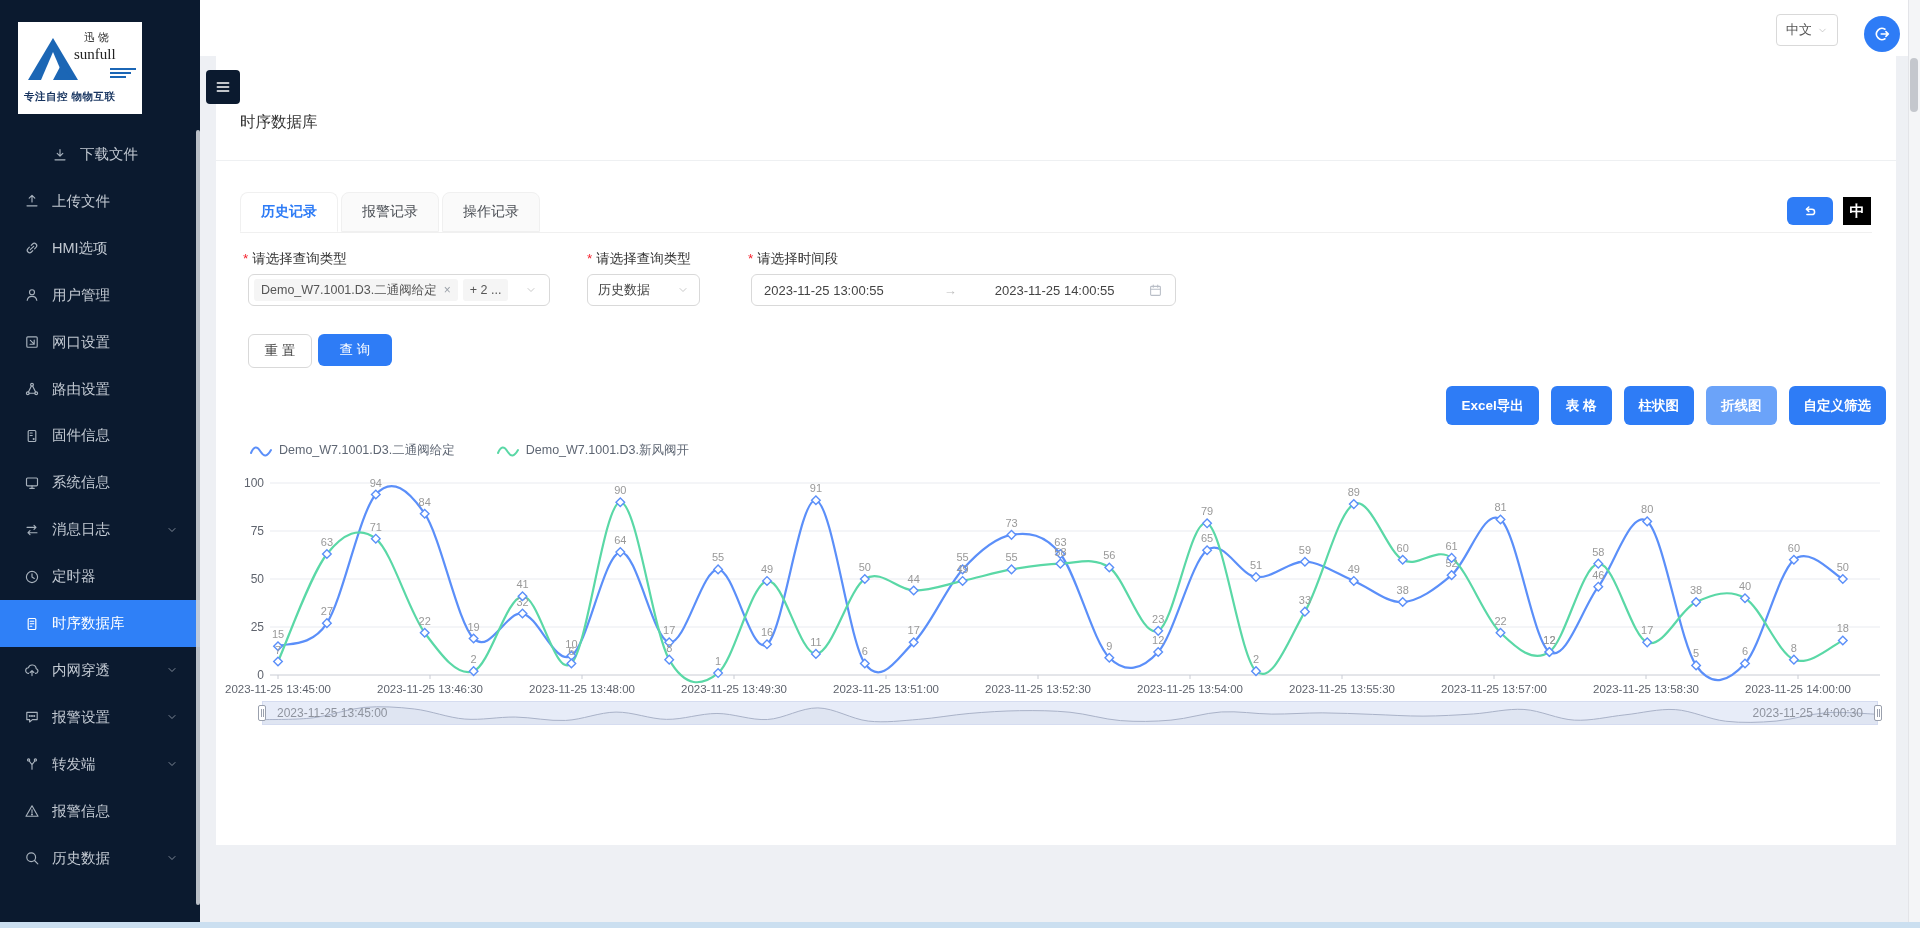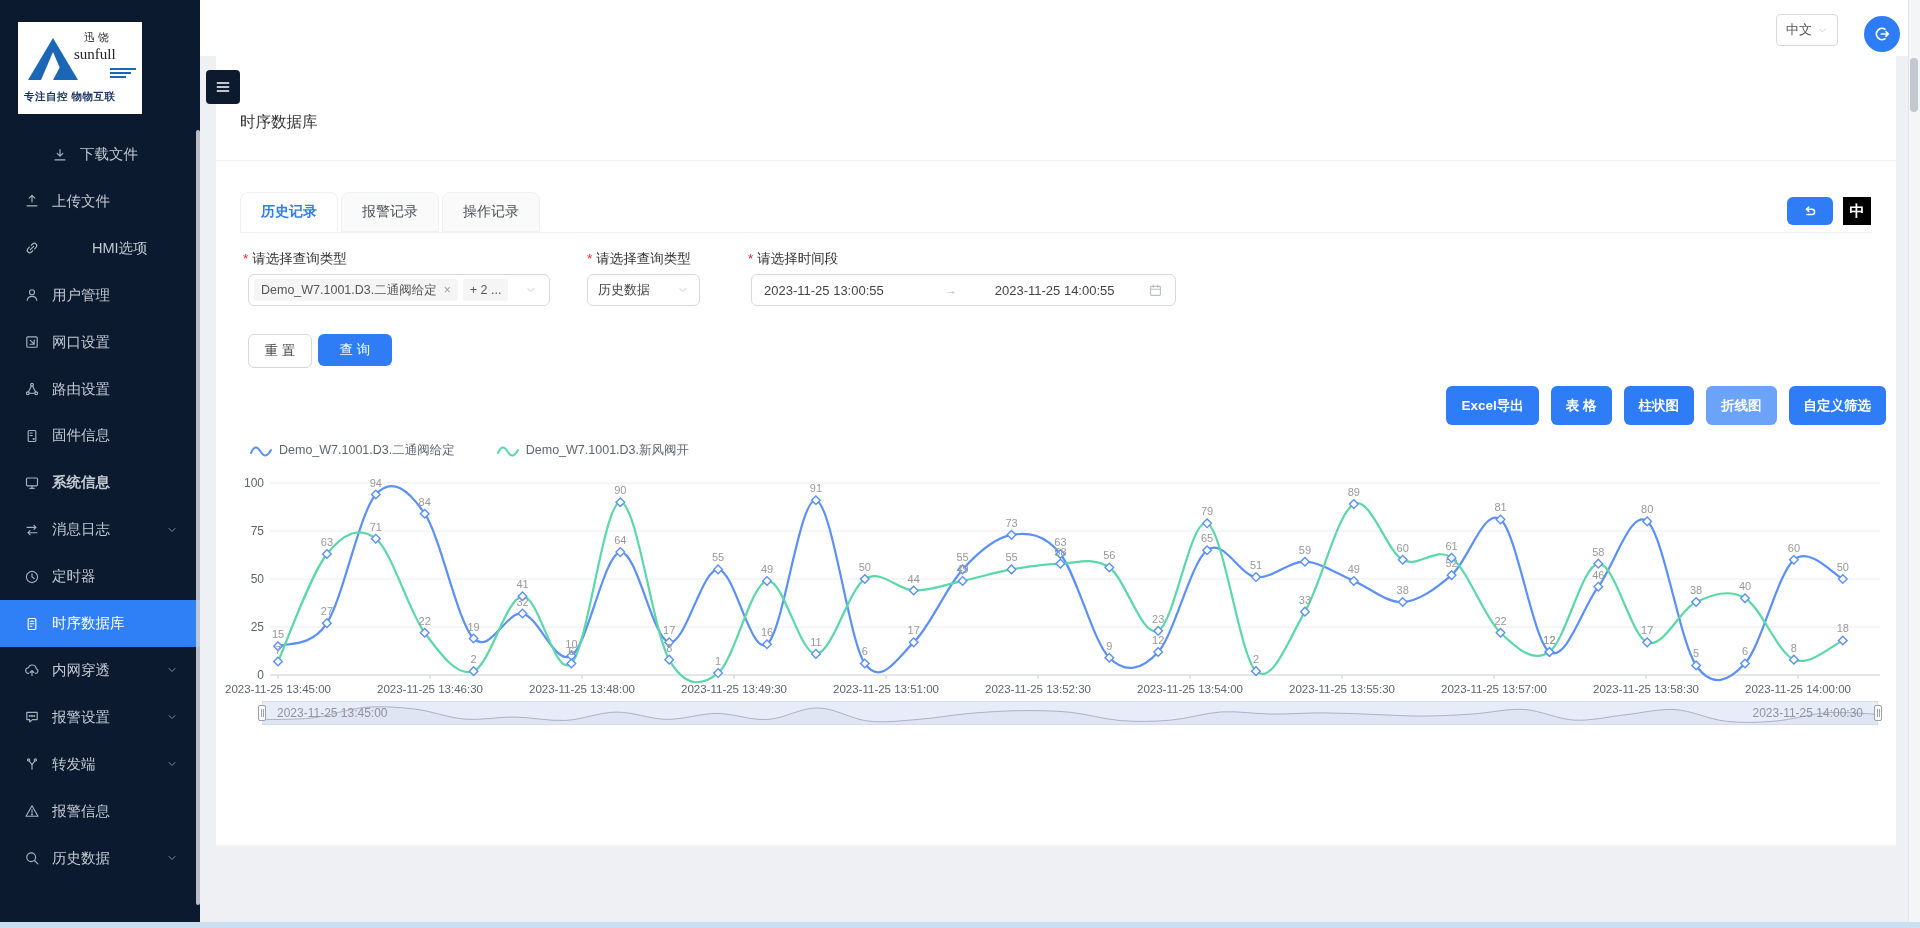--- a/index.html
+++ b/index.html
@@ -105,21 +105,21 @@
         <span class="mi-label">下载文件</span>
       </div>
       <div class="menu-item" style="top: 177.9px;">
         <span class="mi-icon">
           <svg viewBox="0 0 16 16" width="100%" height="100%" fill="none" stroke="currentColor" stroke-width="1.15" stroke-linecap="round" stroke-linejoin="round">
             <path d="M8 9V2.5M5.2 5.1 8 2.3l2.8 2.8M3 12.8h10"></path>
           </svg>
         </span>
         <span class="mi-label">上传文件</span>
       </div>
-      <div class="menu-item" style="top: 224.8px; gap: 40px;">
+      <div class="menu-item" style="top: 224.8px;">
         <span class="mi-icon">
           <svg viewBox="0 0 16 16" width="100%" height="100%" fill="none" stroke="currentColor" stroke-width="1.15" stroke-linecap="round" stroke-linejoin="round">
             <path d="M6.3 9.7l3.4-3.4M7.2 5.4 8.6 4a2.4 2.4 0 0 1 3.4 3.4L10.6 8.8M8.8 10.6 7.4 12a2.4 2.4 0 0 1-3.4-3.4l1.4-1.4"></path>
           </svg>
         </span>
         <span class="mi-label">HMI选项</span>
       </div>
       <div class="menu-item" style="top: 271.7px;">
         <span class="mi-icon">
           <svg viewBox="0 0 16 16" width="100%" height="100%" fill="none" stroke="currentColor" stroke-width="1.15" stroke-linecap="round" stroke-linejoin="round">
@@ -152,21 +152,21 @@
       <div class="menu-item" style="top: 412.4px;">
         <span class="mi-icon">
           <svg viewBox="0 0 16 16" width="100%" height="100%" fill="none" stroke="currentColor" stroke-width="1.15" stroke-linecap="round" stroke-linejoin="round">
             <rect x="4.2" y="2.5" width="7.6" height="11" rx="1"></rect>
             <path d="M6.2 5h2M6.2 7.5h2"></path>
             <circle cx="9.7" cy="11" r="0.5"></circle>
           </svg>
         </span>
         <span class="mi-label">固件信息</span>
       </div>
-      <div class="menu-item" style="top: 459.3px; font-weight: bold;">
+      <div class="menu-item" style="top: 459.3px;">
         <span class="mi-icon">
           <svg viewBox="0 0 16 16" width="100%" height="100%" fill="none" stroke="currentColor" stroke-width="1.15" stroke-linecap="round" stroke-linejoin="round">
             <rect x="2.5" y="3" width="11" height="7.8" rx="1"></rect>
             <path d="M5.8 13.4h4.4M8 10.8v2.6"></path>
           </svg>
         </span>
         <span class="mi-label">系统信息</span>
       </div>
       <div class="menu-item" style="top: 506.2px;">
         <span class="mi-icon">

